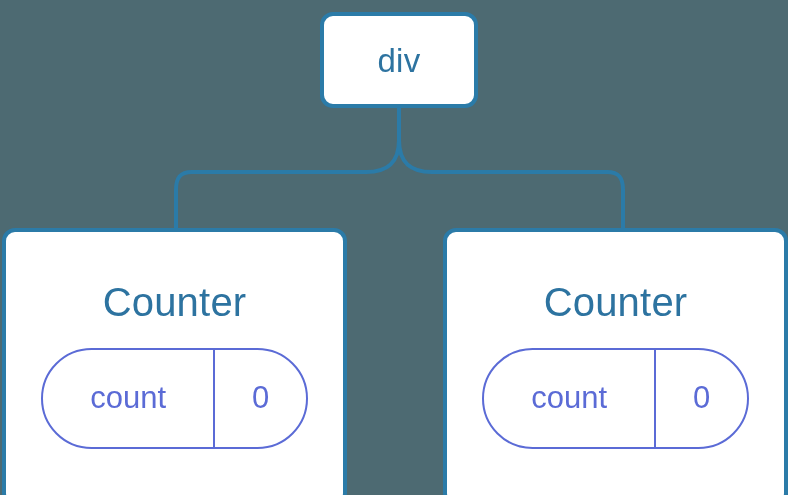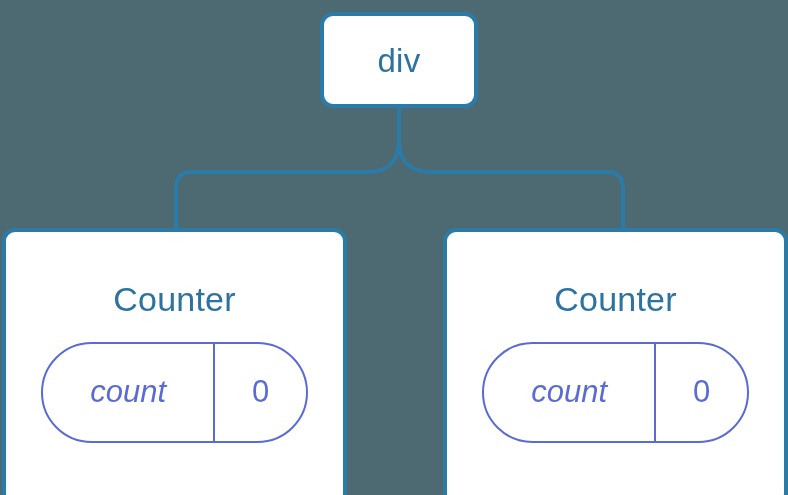--- a/index.html
+++ b/index.html
@@ -58,21 +58,21 @@
     width: 345px;
     height: 278px;
     display: flex;
     flex-direction: column;
     align-items: center;
   }
   .node-child.left  { left: 2px; }
   .node-child.right { left: 443px; }
 
   .node-child .node-title {
-    font-size: 34px;
+    font-size: 40px;
     color: #2d73a0;
     letter-spacing: 0.2px;
     margin-top: 50px;
     line-height: 1;
   }
 
   
   .pill {
     margin-top: 26px;
     width: 267px;
@@ -91,21 +91,20 @@
     justify-content: center;
     color: #5b6bd6;
     font-size: 31px;
     line-height: 1;
     box-sizing: border-box;
   }
   .pill-key {
     flex: 0 0 65.5%;
     border-right: 2px solid #5b6bd6;
     padding-bottom: 2px;
-    font-style: italic;
   }
   .pill-val {
     flex: 1 1 auto;
     padding-bottom: 2px;
   }
 </style>
 </head>
 <body>
 
 <div id="stage">

